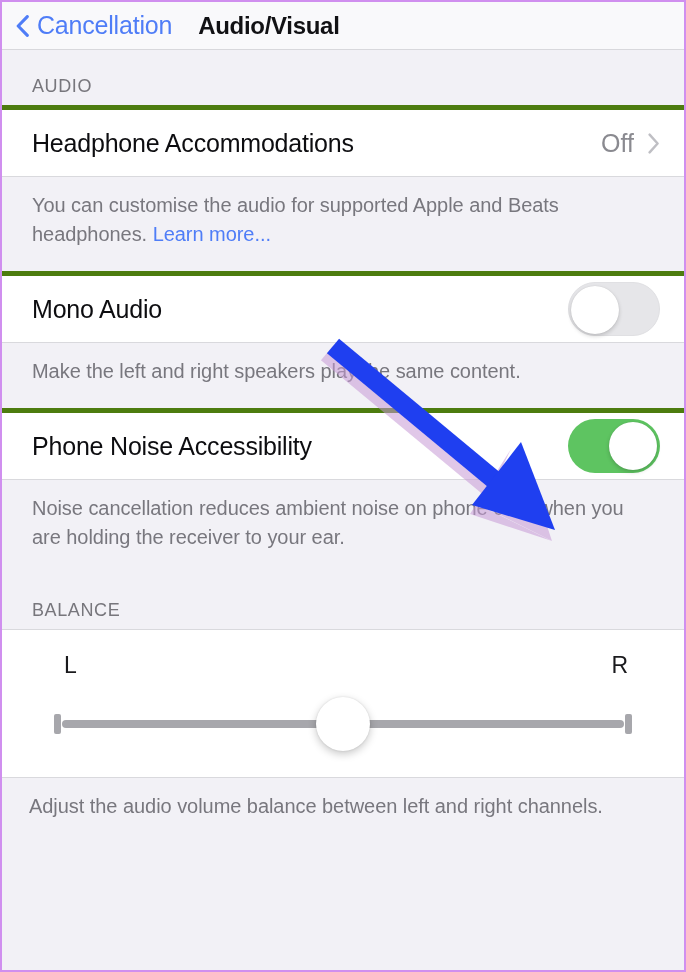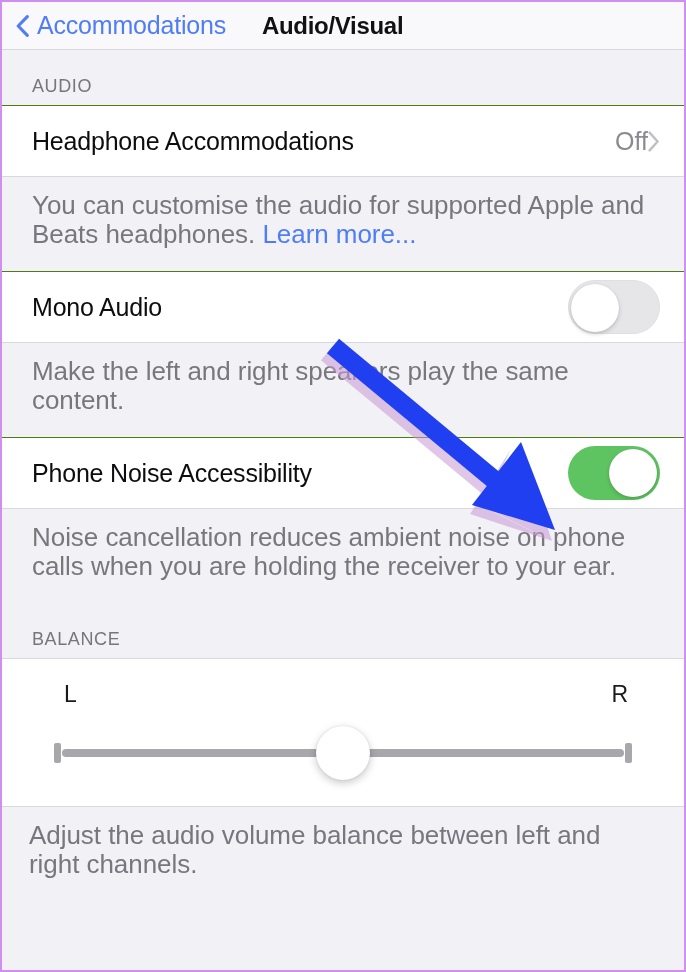--- a/index.html
+++ b/index.html
@@ -47,67 +47,68 @@
   .back-label {
     font-size: 25px;
     color: #4f7df7;
     letter-spacing: -0.2px;
     line-height: 1;
   }
   .nav-title {
     font-size: 24px;
     font-weight: bold;
     color: #111114;
-    margin-left: 36px;
+    margin-left: 26px;
     letter-spacing: -0.3px;
     line-height: 1;
     text-align: center;
   }
 
   
   .group-header {
     font-size: 18px;
     color: #77767c;
     letter-spacing: 0.6px;
     padding: 26px 0 8px 30px;
     background: #f2f1f6;
   }
 
   .row {
     background: #ffffff;
-    border-top: 1px solid #4d7c0f;
+    border-top: 5px solid #4d7c0f;
     border-bottom: 1px solid #d9d9dd;
     min-height: 72px;
     display: flex;
     align-items: center;
     padding: 0 24px 0 30px;
     box-sizing: border-box;
   }
   .row-label {
     font-size: 25px;
     color: #0d0d10;
     letter-spacing: -0.2px;
     flex: 1 1 auto;
     line-height: 1;
   }
   .row-value {
     font-size: 25px;
     color: #8a8a90;
+    margin-right: 14px;
     line-height: 1;
   }
   .chev-fwd {
     width: 12px;
     height: 21px;
     flex: none;
   }
 
   
   .footer-note {
     background: #f2f1f6;
-    font-size: 26px;
+    font-size: 20px;
     line-height: 29px;
     color: #78777e;
     padding: 14px 34px 22px 30px;
     letter-spacing: -0.05px;
   }
   .footer-note.tight { padding-bottom: 18px; padding-left: 27px; }
   .link {
     color: #4f7df7;
     cursor: pointer;
   }
@@ -205,21 +206,21 @@
 </head>
 <body>
 
 <div id="screen">
 
   <div class="navbar">
     <div class="back-group">
       <svg class="chev-back" viewBox="0 0 13 22">
         <polyline points="11.3,1.6 2.2,11 11.3,20.4" fill="none" stroke="#4f7df7" stroke-width="3.1" stroke-linecap="round" stroke-linejoin="round"></polyline>
       </svg>
-      <span class="back-label">Accommodations</span>
+      <span class="back-label">Cancellation</span>
     </div>
     <span class="nav-title">Audio/Visual</span>
   </div>
 
   <div class="group-header">AUDIO</div>
 
   <div class="row">
     <span class="row-label">Headphone Accommodations</span>
     <span class="row-value">Off</span>
     <svg class="chev-fwd" viewBox="0 0 12 21">

